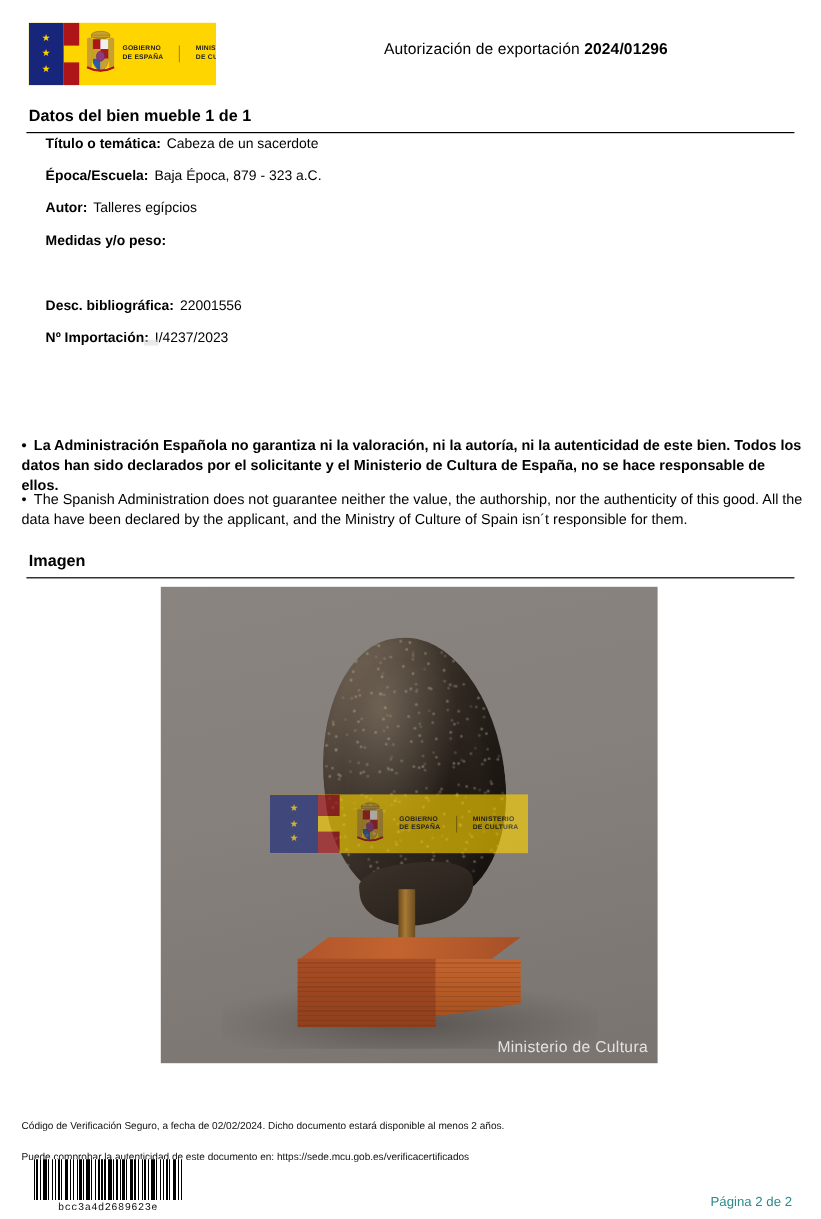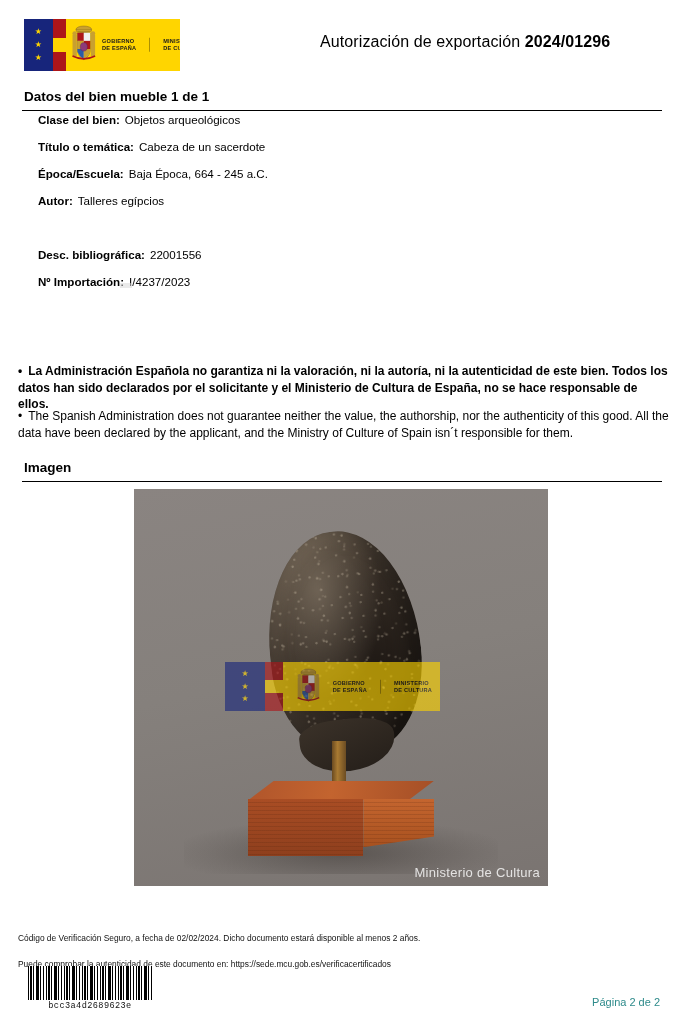--- a/index.html
+++ b/index.html
@@ -25,21 +25,21 @@
   }
   .logo-wrap {
     position: absolute;
     left: 24px; top: 19px;
     width: 156px;
     height: 52px;
   }
   .doc-title {
     position: absolute;
     left: 320px; top: 33px;
-    font-size: 16px;
+    font-size: 13px;
     white-space: nowrap;
     letter-spacing: 0.1px;
   }
   .doc-title b { font-weight: bold; }
 
   
   .govlogo {
     position: relative;
     background: #FFD500;
     display: block;
@@ -381,30 +381,30 @@
     <span>Autorización de exportación</span>
     <b>2024/01296</b>
   </div>
 </div>
 
 <div class="section-head" style="top:89px;">Datos del bien mueble 1 de 1</div>
 <div class="rule" style="top:110px;"></div>
 
 <div class="fields">
   <div class="field-row">
-    <span class="field-label">Clase del bien:</span><span class="field-value">Objetos arqueológicos</span>
-  </div>
-  <div class="field-row">
     <span class="field-label">Título o temática:</span><span class="field-value">Cabeza de un sacerdote</span>
   </div>
   <div class="field-row">
-    <span class="field-label">Época/Escuela:</span><span class="field-value">Baja Época, 664 - 245 a.C.</span>
+    <span class="field-label">Época/Escuela:</span><span class="field-value">Baja Época, 879 - 323 a.C.</span>
   </div>
   <div class="field-row">
     <span class="field-label">Autor:</span><span class="field-value">Talleres egípcios</span>
+  </div>
+  <div class="field-row">
+    <span class="field-label">Medidas y/o peso:</span><span class="field-value"></span>
   </div>
   <div class="field-row">
     <span class="field-label"></span><span class="field-value"></span>
   </div>
   <div class="field-row">
     <span class="field-label">Desc. bibliográfica:</span><span class="field-value">22001556</span>
   </div>
   <div class="field-row">
     <span class="field-label">Nº Importación:</span><span class="field-value">I/4237/2023</span>
   </div>

